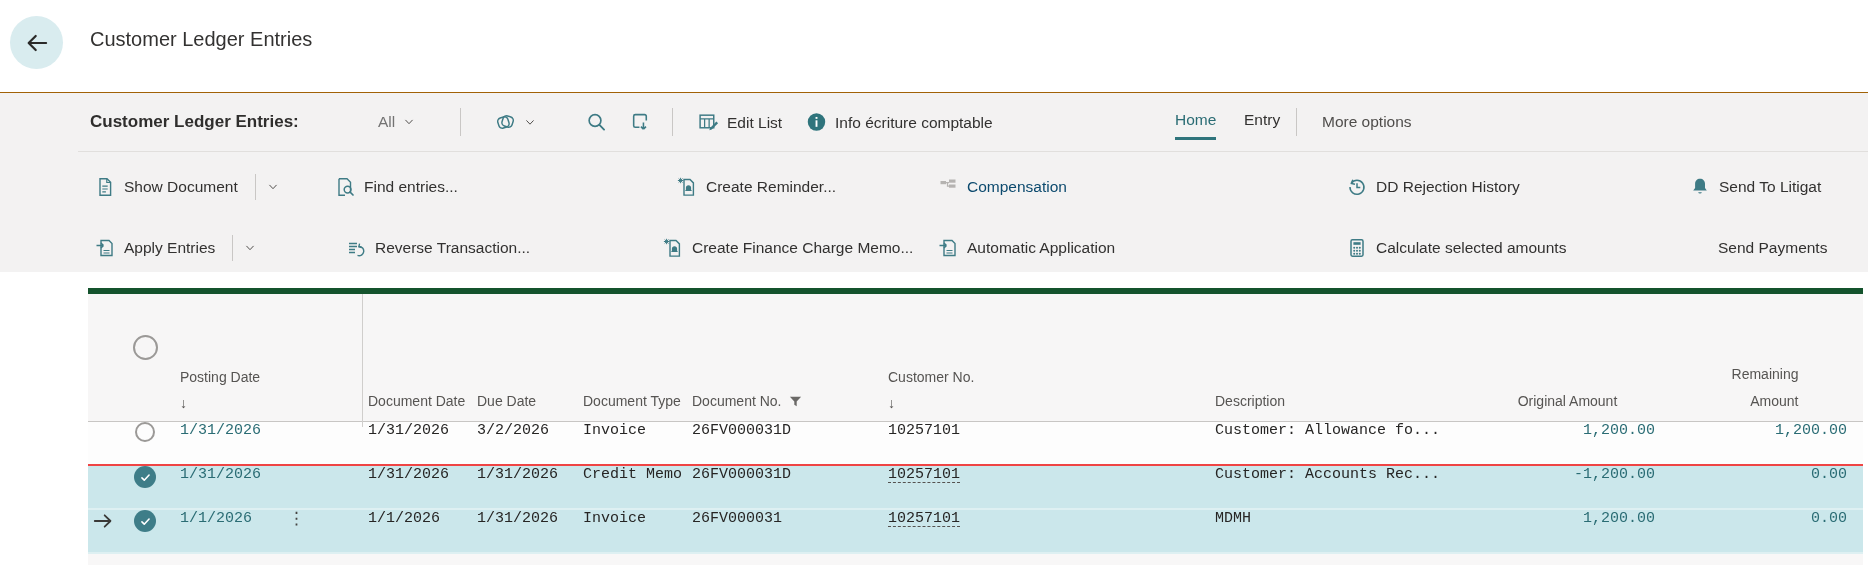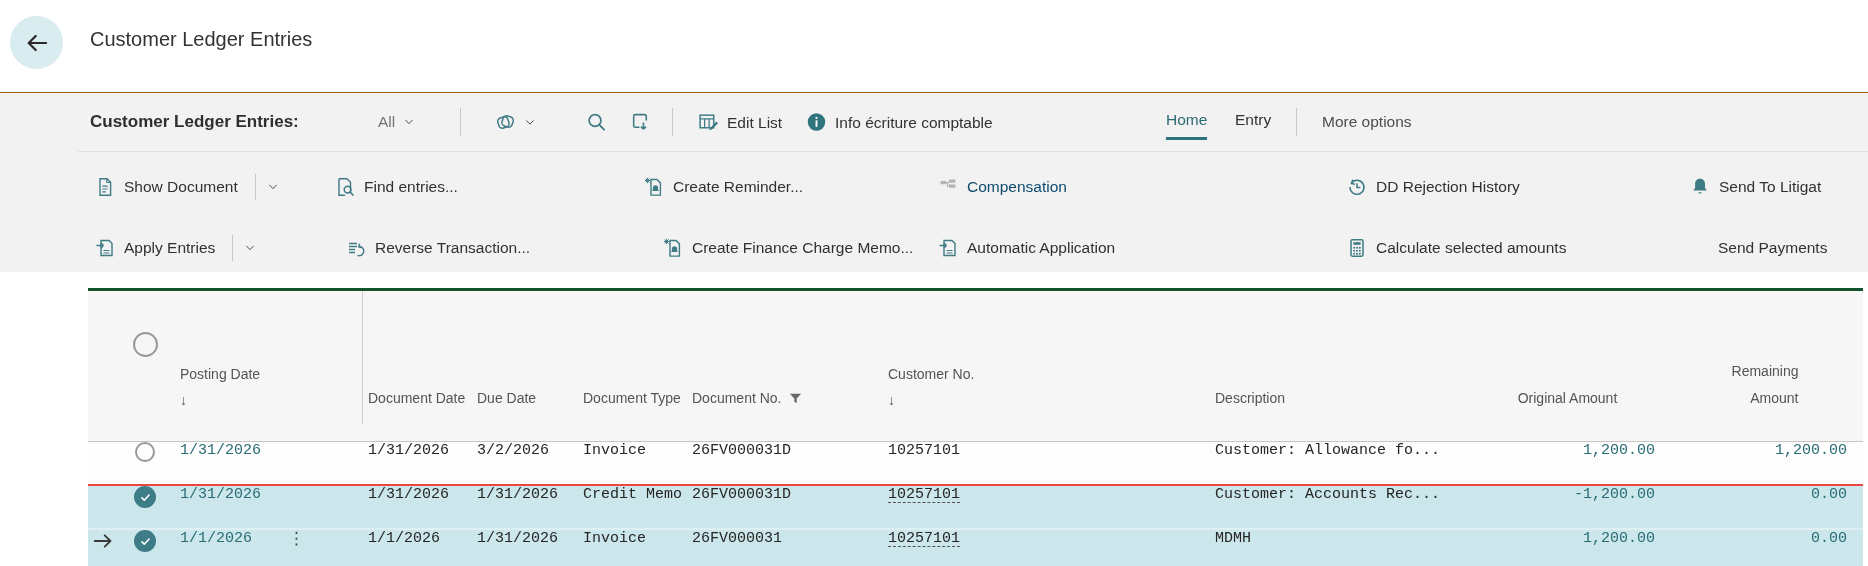--- a/index.html
+++ b/index.html
@@ -20,36 +20,36 @@
             border-top:1px solid #a16207; }
   .filter-row { position:absolute; left:0; top:0; width:1868px; height:58px; }
   .fi { position:absolute; top:50%; transform:translateY(-50%); display:flex; align-items:center; gap:8px;
         white-space:nowrap; font-size:15.5px; color:#323130; }
   .fi-caption { font-size:17px; font-weight:700; color:#2f2e2d; }
   .teal-txt { color:#737373; }
   .vsep { position:absolute; top:50%; transform:translateY(-50%); width:1px; height:28px; background:#c9c7c5; }
   .chev { width:12px; height:12px; color:#4a4846; }
   .fi .ficon { width:21px; height:21px; color:#3e7b85; }
   .tab { position:absolute; top:14px; height:33px; line-height:26px; font-size:15.5px; color:#323130;
-         border-bottom:3px solid transparent; cursor:pointer; }
+         border-bottom:3px solid transparent; cursor:pointer;margin-left:9px; }
   .tab.active { color:#2a6c74; border-bottom-color:#2f747c; }
   .actions-sep { position:absolute; left:78px; top:58px; width:1790px; height:0; border-top:1px solid #e1dfdd; }
   .action-row { position:absolute; left:0; width:1868px; }
   .action-row.r1 { top:59px; height:70px; }
   .action-row.r2 { top:129px; height:51px; }
   .act { position:absolute; top:50%; transform:translateY(-50%); display:flex; align-items:center; gap:9px;
          font-size:15.5px; color:#323130; white-space:nowrap; cursor:pointer; }
   .act .aicon { width:20px; height:20px; color:#3e7b85; flex:0 0 auto; }
   .act.disabled { color:#0c4a6e; cursor:default; }
   .act.disabled .aicon { color:#b5b3b1; }
   .splitsep { width:1px; height:26px; background:#c9c7c5; margin:0 2px 0 8px; }
 
   
   .grid { position:absolute; left:88px; top:288px; width:1775px; }
-  .ghead { display:flex; height:154px; background:#f7f6f6; border-top:3px solid #14532d;
+  .ghead { display:flex; height:134px; background:#f7f6f6; border-top:6px solid #14532d;
            border-bottom:1px solid #c8c6c4; position:relative; }
   .freeze-div { position:absolute; left:274px; top:0; width:1px; height:133px; background:#d0cecc; }
   .hc { display:flex; flex-direction:column; justify-content:flex-end; align-items:flex-start;
         padding-bottom:12px; font-size:14px; color:#565452; line-height:27px; height:133px; }
   .hc.right { align-items:center; text-align:right; }
   .sort-arrow { font-size:14px; color:#565452; line-height:24px; }
   .hrow-inline { display:flex; align-items:center; gap:7px; }
   .funnel { width:15px; height:15px; color:#6b6967; }
   .sel-all { width:25px; height:25px; border:2px solid #9b9997; border-radius:50%; margin-bottom:15px; background:transparent; }
   .wrap2 { display:inline-block; max-width:90px; }
@@ -255,21 +255,21 @@
         <svg class="chev">
             <use href="#i-chev"></use>
           </svg>
       </div>
       <div class="act" style="left:335px">
         <svg class="aicon">
             <use href="#i-doc-search"></use>
           </svg>
         <span>Find entries...</span>
       </div>
-      <div class="act" style="left:644px">
+      <div class="act" style="left:677px">
         <svg class="aicon">
             <use href="#i-doc-star"></use>
           </svg>
         <span>Create Reminder...</span>
       </div>
       <div class="act disabled" style="left:938px">
         <svg class="aicon">
             <use href="#i-comp"></use>
           </svg>
         <span>Compensation</span>

